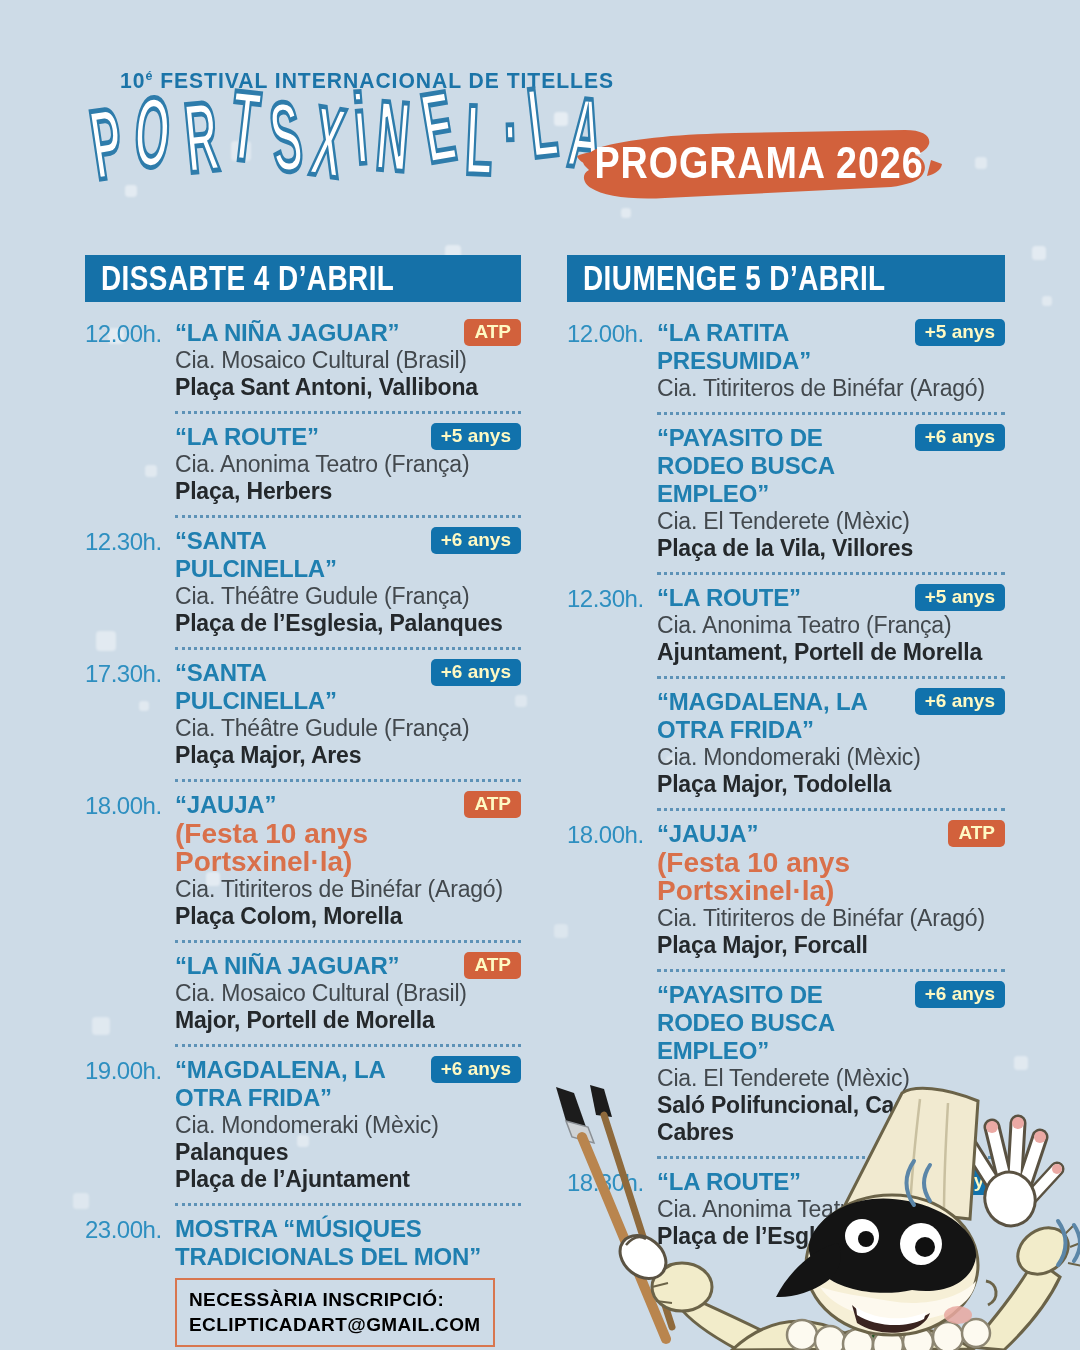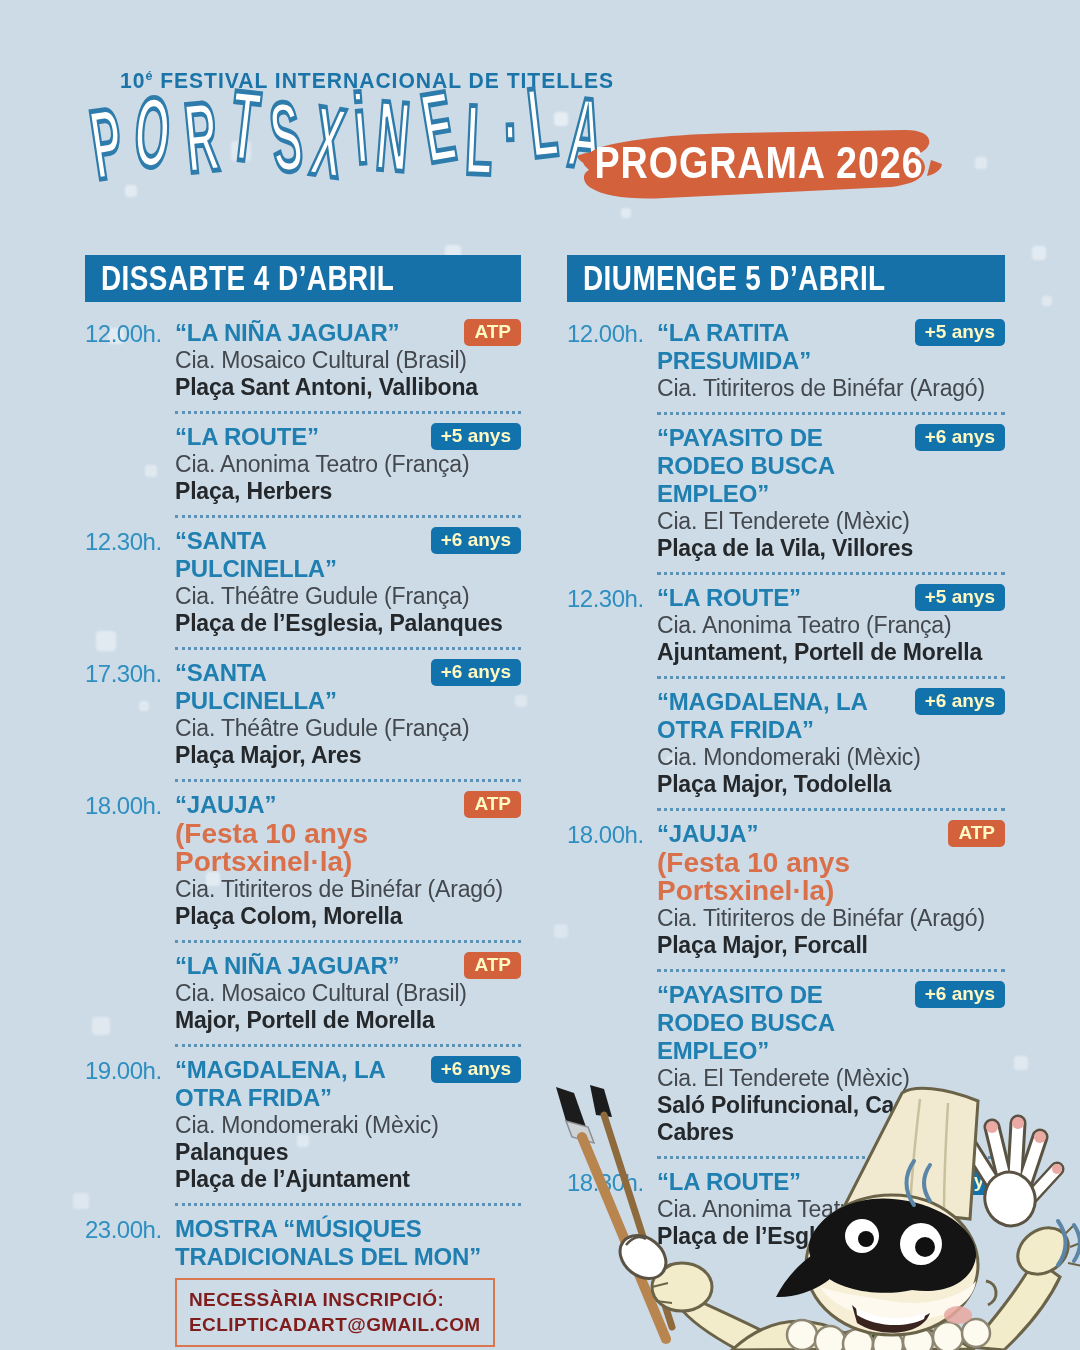--- a/index.html
+++ b/index.html
@@ -84,21 +84,21 @@
   }
   .badge.blue{background:var(--badge-blue);}
   .badge.orange{background:var(--orange);}
   .event-subtitle{
     color:var(--orange-text);font-weight:bold;font-size:28px;line-height:28px;margin-top:1px;
   }
   .note-box{
     border:2px solid #d8764f;display:inline-block;padding:7px 12px 8px;margin:7px 0 8px;
   }
   .note-box div{
-    color:#7f1d1d;font-weight:bold;font-size:19px;line-height:25px;letter-spacing:.4px;
+    color:#000000;font-weight:bold;font-size:19px;line-height:25px;letter-spacing:.4px;
   }
   .event-company div{
     color:var(--body-text);font-size:23px;line-height:27px;letter-spacing:-0.2px;
   }
   .event-location div{
     color:var(--location-text);font-weight:bold;font-size:23px;line-height:27px;letter-spacing:-0.2px;
   }
   .dotted-sep{
     border-bottom:3px dotted rgba(45,115,163,.7);margin:10px 0 9px;height:1px;
   }

